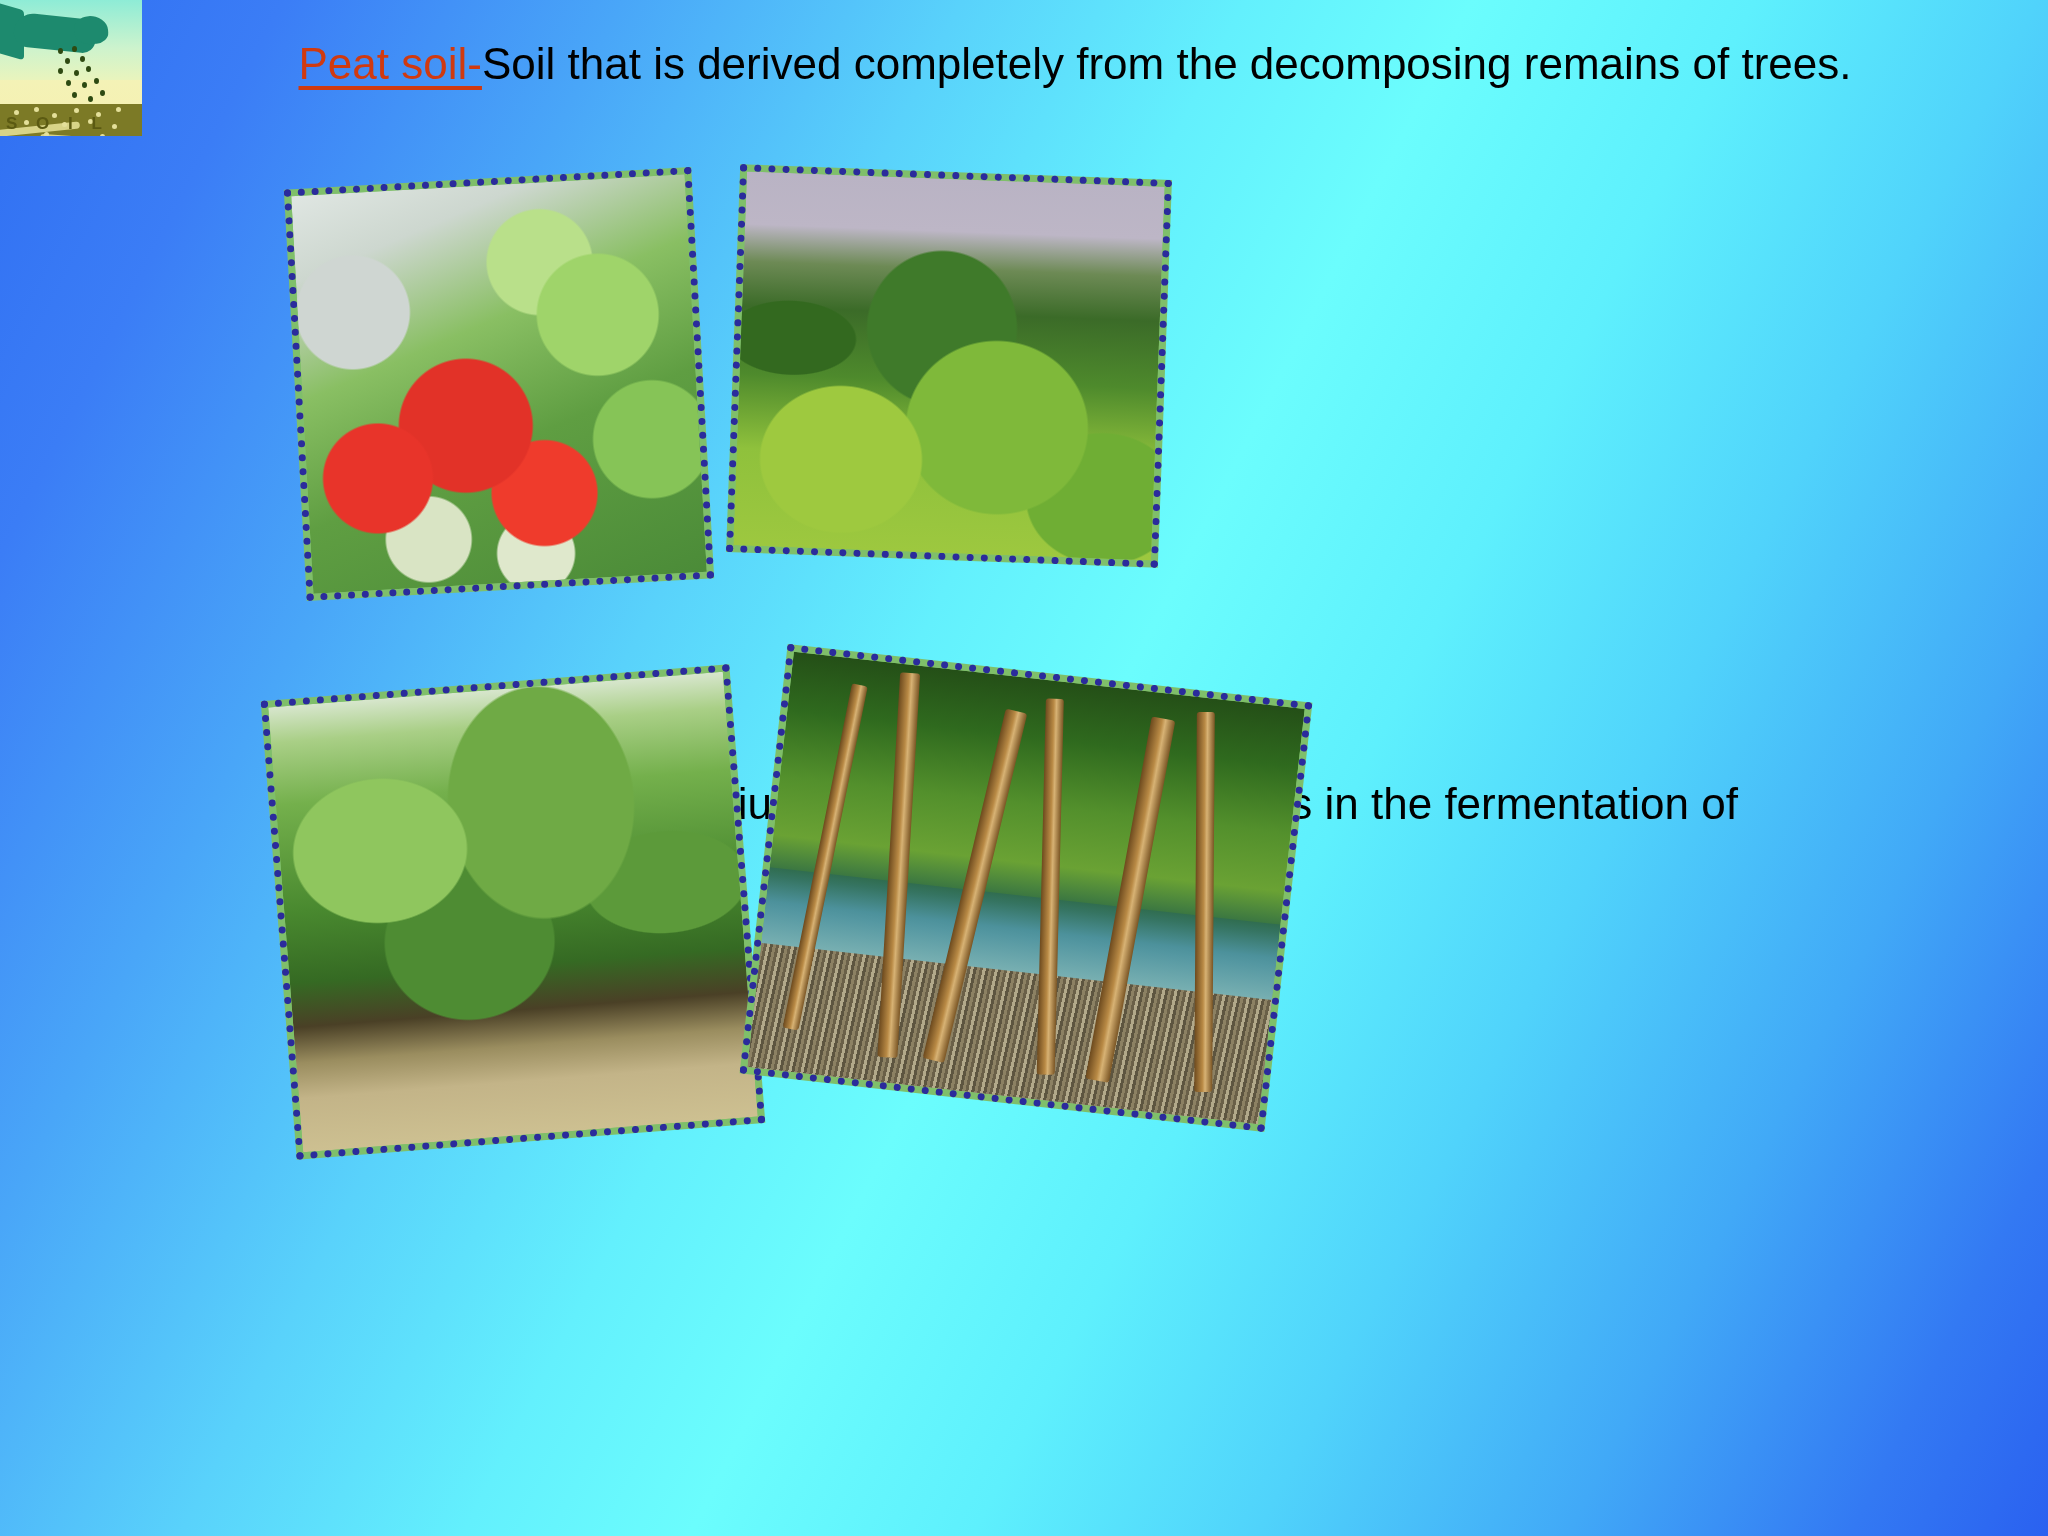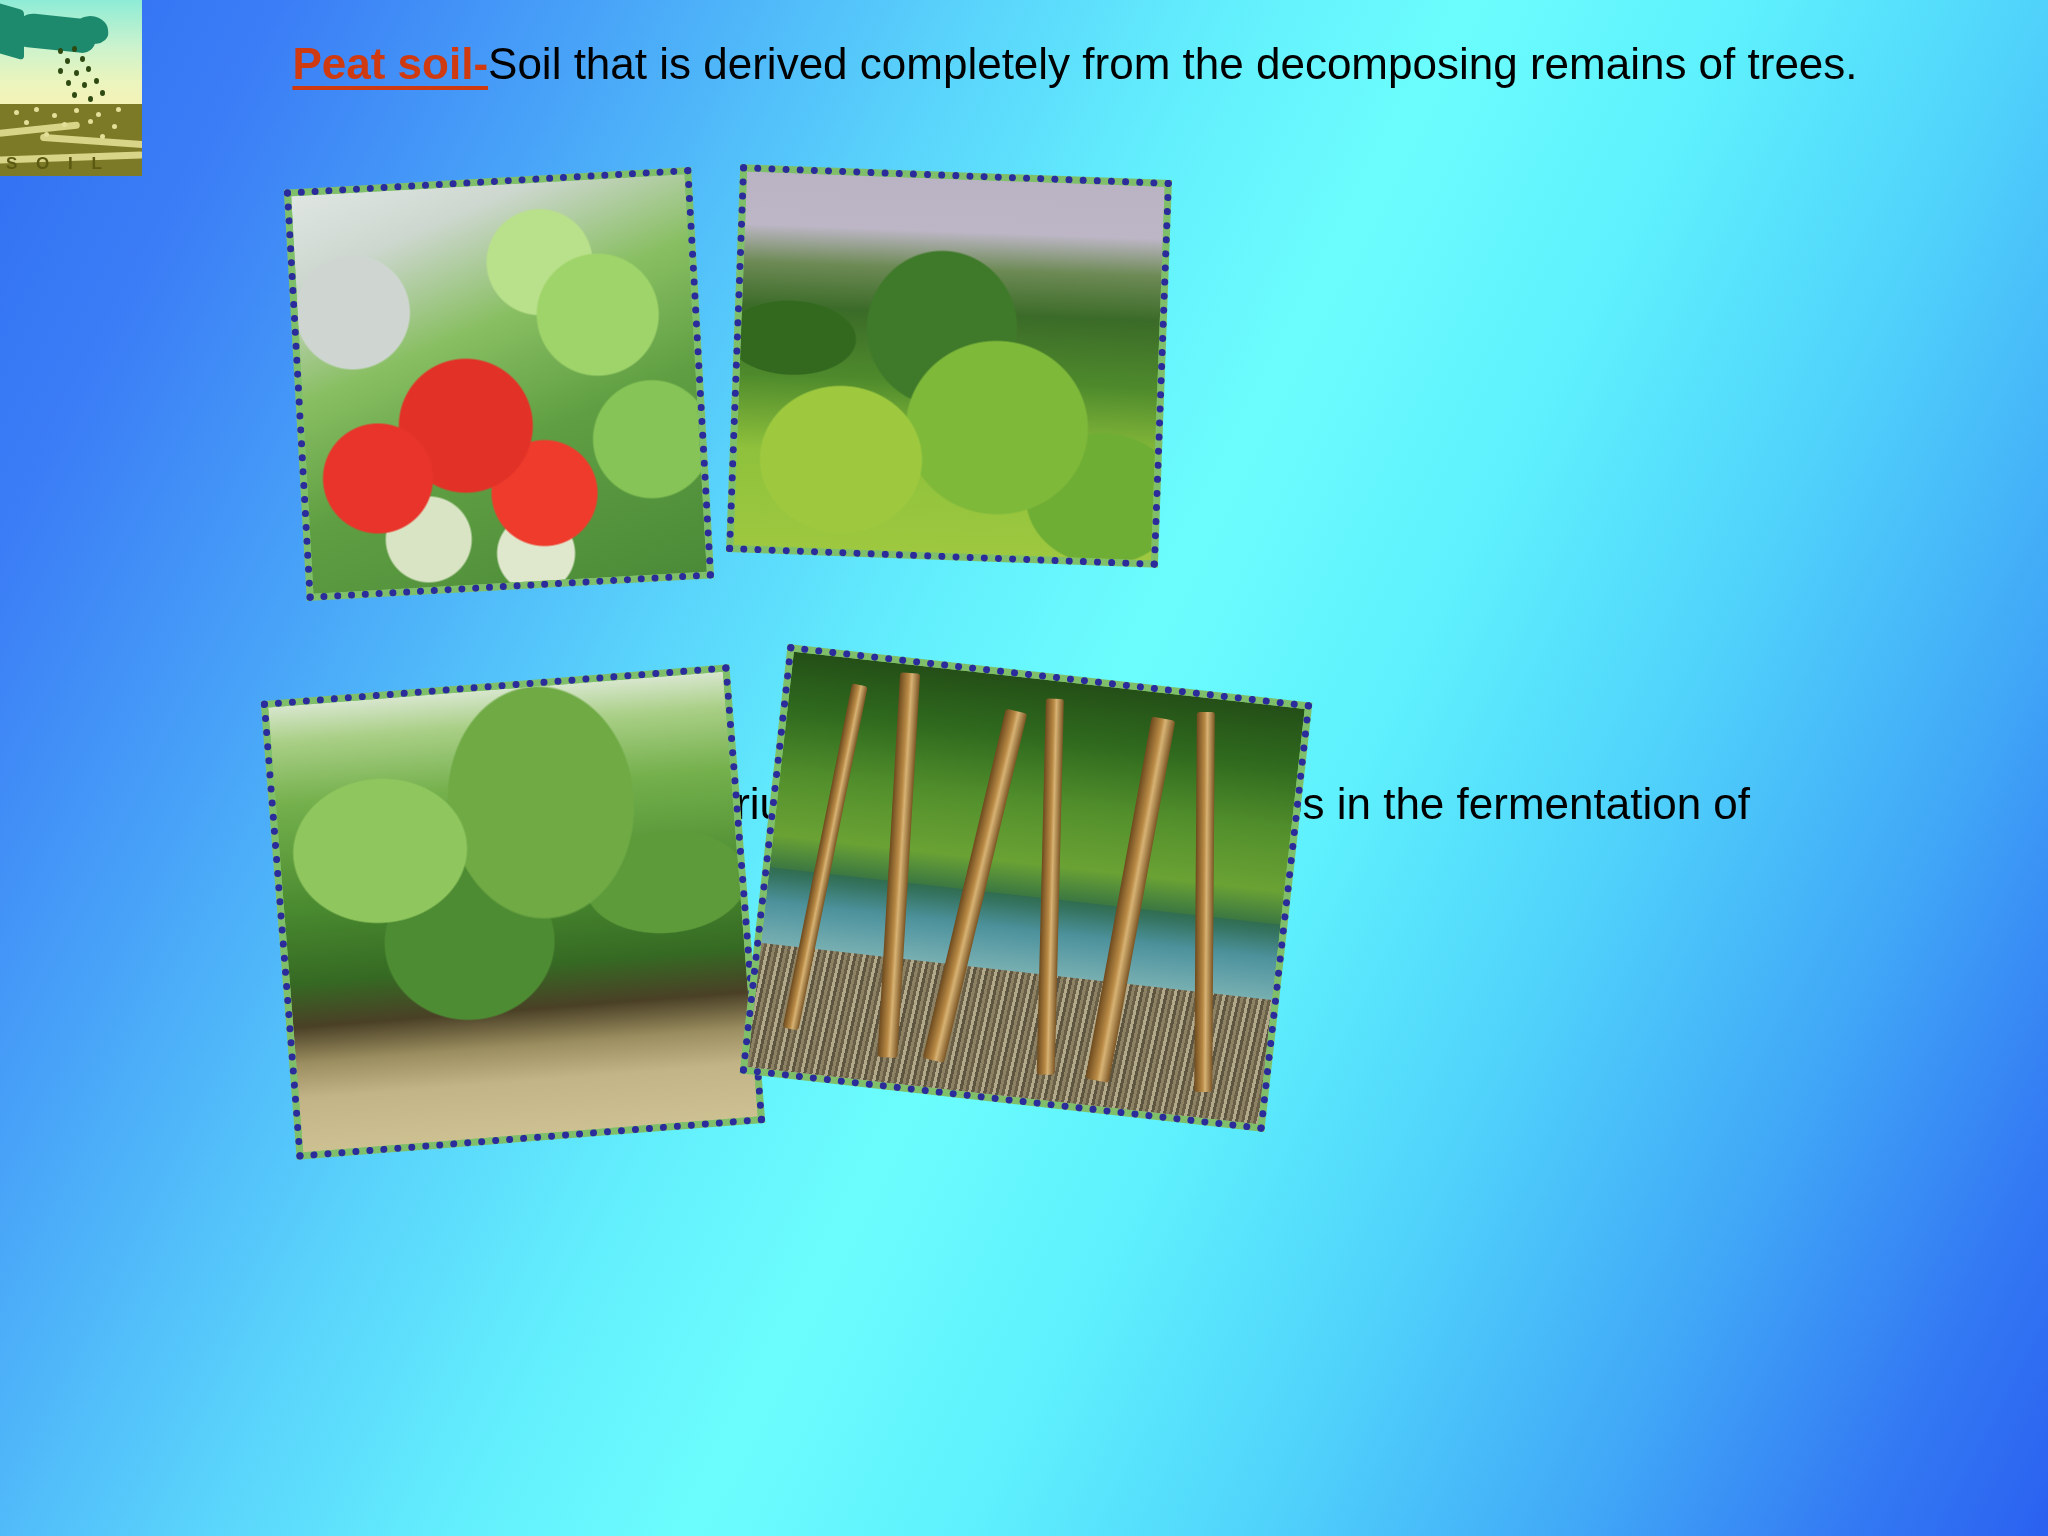--- a/index.html
+++ b/index.html
@@ -30,21 +30,21 @@
         #2a61f0 100%);
     overflow: hidden;
   }
 
   
   #logo {
     position: absolute;
     left: 0px;
     top: 0px;
     width: 142px;
-    height: 176px;
+    height: 136px;
     overflow: hidden;
     background: linear-gradient(#9ff0d6 0%, #c5f2d2 18%, #eaf5bf 45%, #f4f2b6 60%, #f6f0b0 100%);
   }
   #logo .sky {
     position: absolute;
     left: 0; top: 0; right: 0; height: 80px;
     background: linear-gradient(#8eecd6 0%, #cdf3cd 60%, #e9f4bd 100%);
   }
   #logo .hand {
     position: absolute;
@@ -125,21 +125,21 @@
   .textblock {
     position: absolute;
     text-align: center;
     font-size: 44px;
     line-height: 1.18;
     color: #000000;
     font-family: "Liberation Sans", sans-serif;
   }
   .headred {
     color: #d03a10;
-    font-weight: bold;
+    font-weight: normal;
     text-decoration: underline;
     text-decoration-thickness: 4px;
     text-underline-offset: 7px;
     white-space: nowrap;
   }
   #peat-block {
     left: 120px;
     top: 38px;
     width: 1910px;
   }

